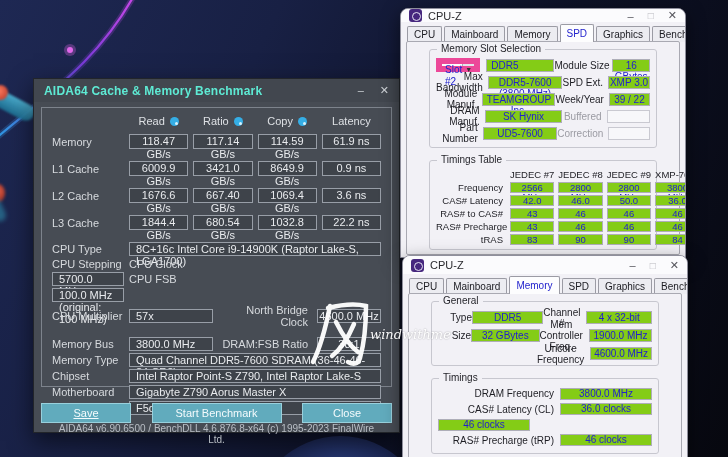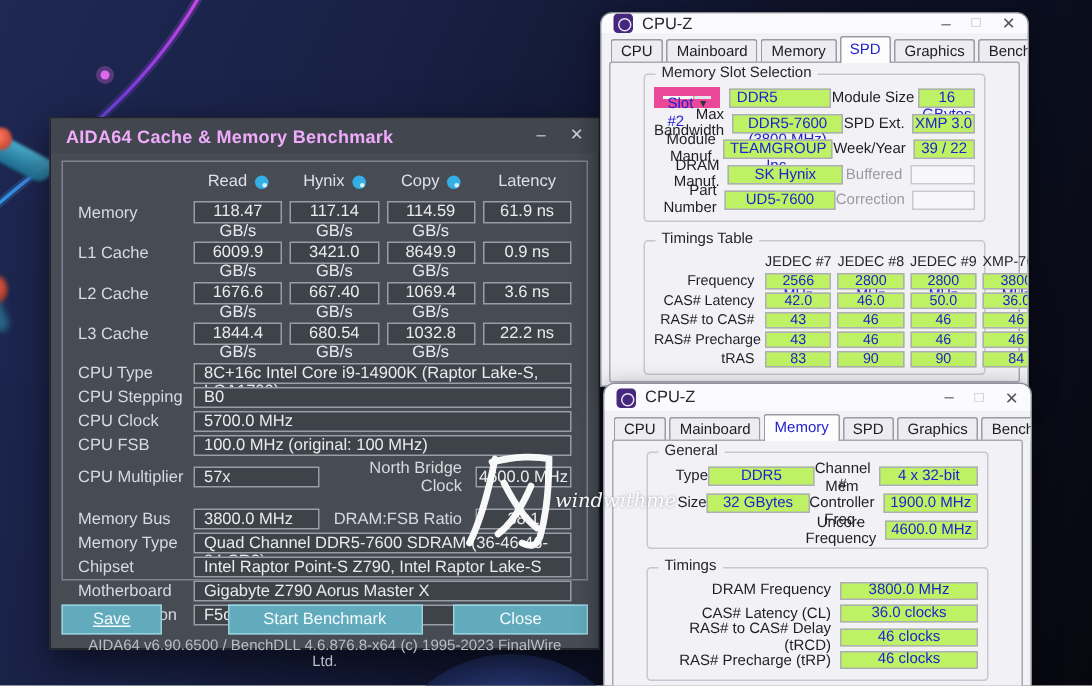--- a/index.html
+++ b/index.html
@@ -22,21 +22,21 @@
   .tube2 { left:-9px; top:196px; width:12px; height:26px; border-radius:6px;
     background:#2e8aa8; transform:rotate(-25deg); filter:blur(2px); opacity:.6; }
   .sphere { left:253px; top:436px; width:175px; height:175px; border-radius:50%;
     background:radial-gradient(circle at 50% 28%,#2d4184 0%,#1a2550 38%,#0a0f22 70%,#04060d 100%); }
 
   
   .aida { position:absolute; left:33px; top:78px; width:367px; height:355px;
     background:#474c54; border:1px solid #22252a; box-shadow:0 8px 22px rgba(0,0,0,.55); z-index:3; }
   .aida-titlebar { height:23px; display:flex; align-items:center; padding:0 10px;
     background:#42474f; }
-  .aida-title { color:#f0abfc; font-weight:bold; font-size:12px; letter-spacing:.2px; }
+  .aida-title { color:#5eead4; font-weight:bold; font-size:12px; letter-spacing:.2px; }
   .aida-ctrls { margin-left:auto; display:flex; gap:16px; }
   .aida-ctrl { color:#cdd1d6; font-size:11px; line-height:23px; cursor:default; }
   .aida-panel { position:absolute; left:7px; right:7px; top:28px; bottom:45px;
     border:1px solid #7d838c; padding:7px 10px 4px; }
   .bench-grid { display:grid; grid-template-columns:72px 1fr 1fr 1fr 1fr; column-gap:5px; align-items:center; }
   .bench-head { margin-bottom:7px; }
   .bench-head .hcell { display:flex; justify-content:center; align-items:center; gap:5px;
     color:#dde0e4; font-size:11px; }
   .bubble { width:9px; height:9px; border-radius:50%; background:#35aee6; position:relative; display:inline-block; }
   .bubble::after { content:""; position:absolute; right:1px; bottom:1px; width:3px; height:3px;
@@ -48,21 +48,21 @@
   .info-grid { display:grid; grid-template-columns:72px 1fr; column-gap:5px; row-gap:2px;
     align-items:center; margin-top:2px; }
   .ibox { height:14px; line-height:12px; text-align:left; padding:0 6px; }
   .split-row { display:grid; grid-template-columns:72px 84px 1fr 64px; column-gap:5px; align-items:center; }
   .split-row .rlabel { color:#d7dade; font-size:11px; text-align:right; padding-right:4px; }
   .sbox { text-align:left; padding:0 6px; height:14px; line-height:12px; }
   .cbox { text-align:center; padding:0; height:14px; line-height:12px; }
   .aida-footer { margin-top:8px; text-align:center; color:#b9bec5; font-size:10px; }
   .aida-btn { position:absolute; bottom:9px; height:20px; line-height:18px; text-align:center;
     background:#61abbd; border:1px solid #98d0dc; color:#f4fbfd; font-size:11px; cursor:default; }
-  .btn-save { left:7px; width:67px;text-decoration:underline; }
+  .btn-save { left:7px; width:90px;text-decoration:underline; }
   .btn-start { left:50%; transform:translateX(-50%); width:130px; }
   .btn-close { right:7px; width:90px; }
   .gap8 { height:9px; }
 
   
   .cpuz { position:absolute; width:286px; background:#f2f1f6; border:1px solid #8f8f9c;
     border-radius:8px 8px 0 0; box-shadow:0 6px 18px rgba(0,0,0,.5);
     display:flex; flex-direction:column; overflow:hidden; }
   #cpuz-spd { left:400px; top:8px; height:250px; z-index:4; }
   #cpuz-mem { left:402px; top:255px; height:210px; z-index:5; }
@@ -79,21 +79,21 @@
   .cz-tabs { display:flex; align-items:flex-end; padding:3px 6px 0; height:20px; }
   .tab { font-size:10px; color:#1c1c22; padding:2px 6px 3px; border:1px solid #9b9ba4;
     border-bottom:none; background:#ececf1; border-radius:2px 2px 0 0; margin-right:2px;
     height:16px; line-height:11px; white-space:nowrap; cursor:default; }
   .tab.active { background:#fdfdfe; color:#2323cd; height:18px; line-height:13px; z-index:2; position:relative; }
   .tabpanel { flex:1; border:1px solid #a9a9b2; margin:-1px 5px 5px; padding:7px 22px 4px;
     background:#f2f1f6; border-radius:2px; position:relative; }
   .groupbox { border:1px solid #c7c7cf; border-radius:3px; position:relative; padding:8px 6px 4px; }
   .gb-label { position:absolute; top:-7px; left:7px; background:#f2f1f6; padding:0 4px;
     font-size:10px; color:#25252b; }
-  .field { background:#bef264; border:1px solid #aeaeb8; color:#2121cd; font-size:10px;
+  .field { background:#84cc16; border:1px solid #aeaeb8; color:#2121cd; font-size:10px;
     text-align:center; line-height:11px; }
   .field.empty { background:#f7f7fa; border-color:#c9c9d1; }
   .lgray { color:#9b9ba3 !important; }
   
   .spd-row { display:flex; align-items:center; height:14px; margin-bottom:3px; }
   .spd-llabel { width:64px; text-align:right; padding-right:5px; font-size:10px; color:#1e1e24; }
   .spd-lbox { width:104px; height:13px; }
   .spd-spacer { flex:1; }
   .spd-rlabel { width:58px; text-align:right; padding-right:5px; font-size:10px; color:#1e1e24; white-space:nowrap; }
   .spd-rbox { width:58px; height:13px; }
@@ -157,21 +157,21 @@
   </div>
   <div class="aida-panel">
 
     <div class="bench-grid bench-head">
       <div></div>
       <div class="hcell">
           <span>Read</span>
           <span class="bubble"></span>
         </div>
       <div class="hcell">
-          <span>Hynix</span>
+          <span>Ratio</span>
           <span class="bubble"></span>
         </div>
       <div class="hcell">
           <span>Copy</span>
           <span class="bubble"></span>
         </div>
       <div class="hcell">
           <span>Latency</span>
         </div>
     </div>
@@ -202,21 +202,20 @@
       <div class="vbox">1844.4 GB/s</div>
       <div class="vbox">680.54 GB/s</div>
       <div class="vbox">1032.8 GB/s</div>
       <div class="vbox">22.2 ns</div>
     </div>
 
     <div class="info-grid">
       <div class="row-label">CPU Type</div>
       <div class="vbox ibox">8C+16c Intel Core i9-14900K  (Raptor Lake-S, LGA1700)</div>
       <div class="row-label">CPU Stepping</div>
-      <div class="vbox ibox">B0</div>
       <div class="row-label">CPU Clock</div>
       <div class="vbox ibox">5700.0 MHz</div>
       <div class="row-label">CPU FSB</div>
       <div class="vbox ibox">100.0 MHz  (original: 100 MHz)</div>
     </div>
     <div class="split-row" style="margin-top:2px;">
       <div class="row-label">CPU Multiplier</div>
       <div class="vbox sbox">57x</div>
       <div class="rlabel">North Bridge Clock</div>
       <div class="vbox cbox">4600.0 MHz</div>
@@ -403,21 +402,20 @@
       <span class="gb-label">Timings</span>
       <div class="tim-row">
         <span class="tim-label">DRAM Frequency</span>
         <span class="field tim-box">3800.0 MHz</span>
       </div>
       <div class="tim-row">
         <span class="tim-label">CAS# Latency (CL)</span>
         <span class="field tim-box">36.0 clocks</span>
       </div>
       <div class="tim-row">
-        <span class="tim-label">RAS# to CAS# Delay (tRCD)</span>
         <span class="field tim-box">46 clocks</span>
       </div>
       <div class="tim-row">
         <span class="tim-label">RAS# Precharge (tRP)</span>
         <span class="field tim-box">46 clocks</span>
       </div>
 
     </div>
   </div>
 </div>

